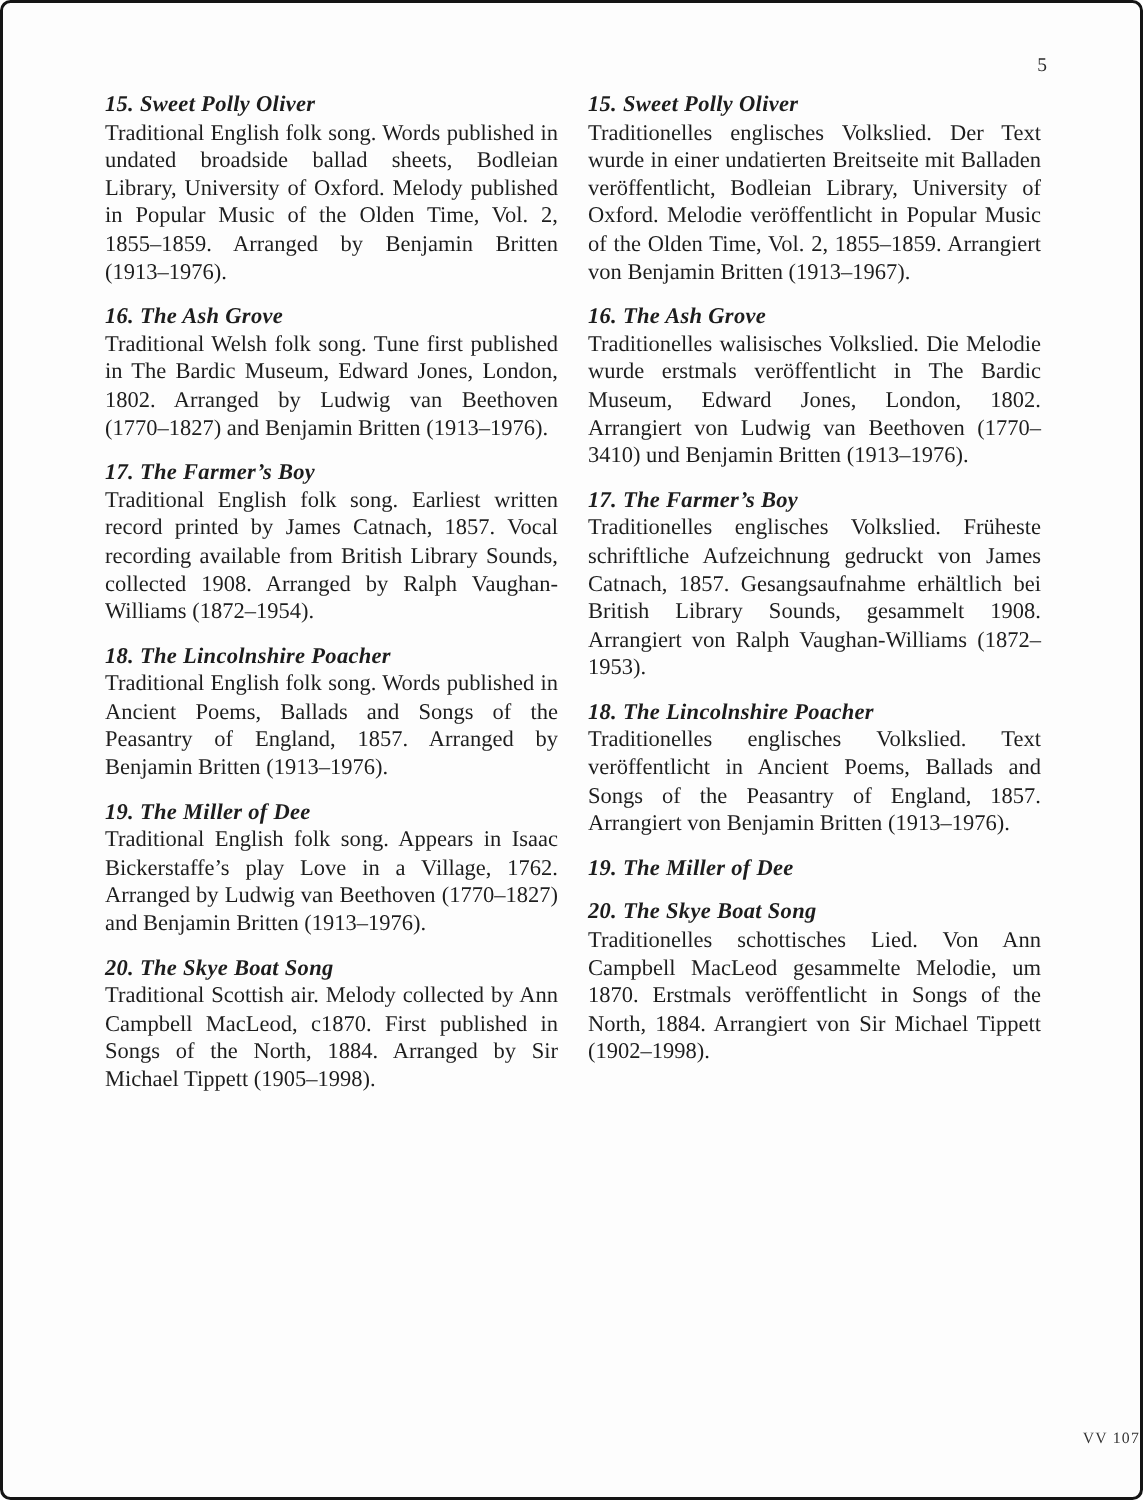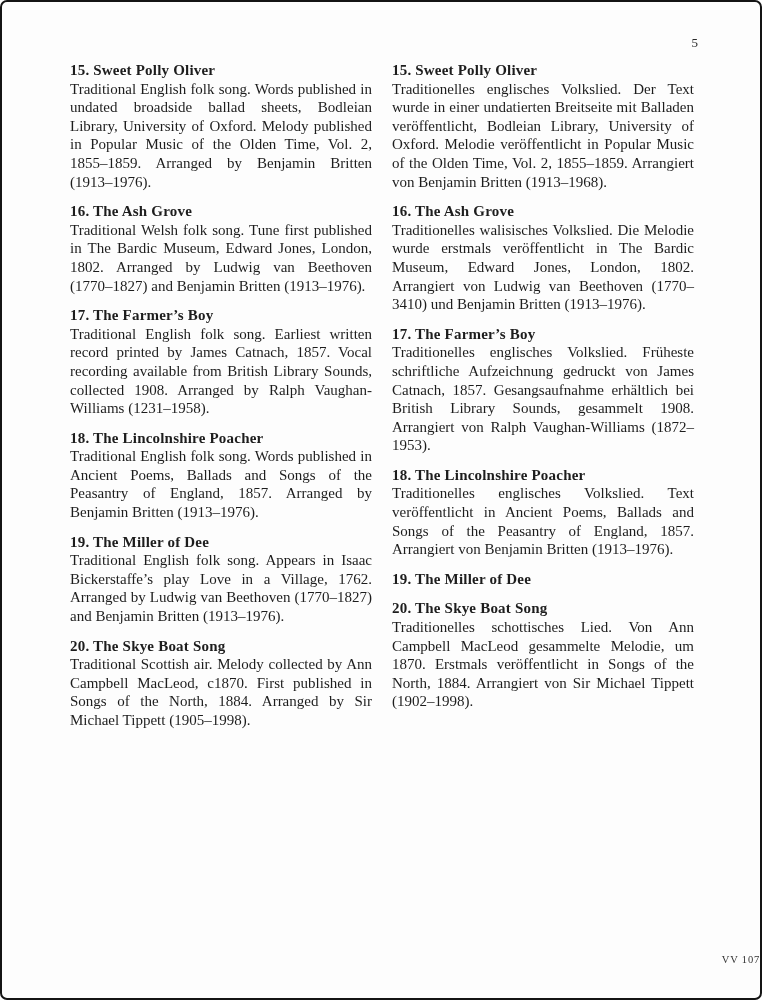--- a/index.html
+++ b/index.html
@@ -29,20 +29,21 @@
     display: flex;
     gap: 20px;
   }
   .column { flex: 1 1 0; min-width: 0; }
   .entry { margin-bottom: 11px; }
   .entry-title {
     font-size: 15px;
     font-weight: bold;
     line-height: 18.6px;
     letter-spacing: 0.2px;
+    font-style: italic;
   }
   .entry-body {
     font-size: 15px;
     line-height: 18.6px;
     text-align: justify;
   }
   .footer {
     position: absolute;
     bottom: 33px; left: 0; right: 0;
     text-align: right;
@@ -64,40 +65,40 @@
       <div class="entry">
         <div class="entry-title">15. Sweet Polly Oliver</div>
         <div class="entry-body">Traditional English folk song. Words published in undated broadside ballad sheets, Bodleian Library, University of Oxford. Melody published in Popular Music of the Olden Time, Vol. 2, 1855–1859. Arranged by Benjamin Britten (1913–1976).</div>
       </div>
       <div class="entry">
         <div class="entry-title">16. The Ash Grove</div>
         <div class="entry-body">Traditional Welsh folk song. Tune first published in The Bardic Museum, Edward Jones, London, 1802. Arranged by Ludwig van Beethoven (1770–1827) and Benjamin Britten (1913–1976).</div>
       </div>
       <div class="entry">
         <div class="entry-title">17. The Farmer’s Boy</div>
-        <div class="entry-body">Traditional English folk song. Earliest written record printed by James Catnach, 1857. Vocal recording available from British Library Sounds, collected 1908. Arranged by Ralph Vaughan-Williams (1231–1958).</div>
+        <div class="entry-body">Traditional English folk song. Earliest written record printed by James Catnach, 1857. Vocal recording available from British Library Sounds, collected 1908. Arranged by Ralph Vaughan-Williams (1872–1954).</div>
       </div>
       <div class="entry">
         <div class="entry-title">18. The Lincolnshire Poacher</div>
         <div class="entry-body">Traditional English folk song. Words published in Ancient Poems, Ballads and Songs of the Peasantry of England, 1857. Arranged by Benjamin Britten (1913–1976).</div>
       </div>
       <div class="entry">
         <div class="entry-title">19. The Miller of Dee</div>
         <div class="entry-body">Traditional English folk song. Appears in Isaac Bickerstaffe’s play Love in a Village, 1762. Arranged by Ludwig van Beethoven (1770–1827) and Benjamin Britten (1913–1976).</div>
       </div>
       <div class="entry">
         <div class="entry-title">20. The Skye Boat Song</div>
         <div class="entry-body">Traditional Scottish air. Melody collected by Ann Campbell MacLeod, c1870. First published in Songs of the North, 1884. Arranged by Sir Michael Tippett (1905–1998).</div>
       </div>
     </div>
 
     <div class="column">
       <div class="entry">
         <div class="entry-title">15. Sweet Polly Oliver</div>
-        <div class="entry-body">Traditionelles englisches Volkslied. Der Text wurde in einer undatierten Breitseite mit Balladen veröffentlicht, Bodleian Library, University of Oxford. Melodie veröffentlicht in Popular Music of the Olden Time, Vol. 2, 1855–1859. Arrangiert von Benjamin Britten (1913–1968).</div>
+        <div class="entry-body">Traditionelles englisches Volkslied. Der Text wurde in einer undatierten Breitseite mit Balladen veröffentlicht, Bodleian Library, University of Oxford. Melodie veröffentlicht in Popular Music of the Olden Time, Vol. 2, 1855–1859. Arrangiert von Benjamin Britten (1913–1967).</div>
       </div>
       <div class="entry">
         <div class="entry-title">16. The Ash Grove</div>
         <div class="entry-body">Traditionelles walisisches Volkslied. Die Melodie wurde erstmals veröffentlicht in The Bardic Museum, Edward Jones, London, 1802. Arrangiert von Ludwig van Beethoven (1770–3410) und Benjamin Britten (1913–1976).</div>
       </div>
       <div class="entry">
         <div class="entry-title">17. The Farmer’s Boy</div>
         <div class="entry-body">Traditionelles englisches Volkslied. Früheste schriftliche Aufzeichnung gedruckt von James Catnach, 1857. Gesangsaufnahme erhältlich bei British Library Sounds, gesammelt 1908. Arrangiert von Ralph Vaughan-Williams (1872–1953).</div>
       </div>
       <div class="entry">

